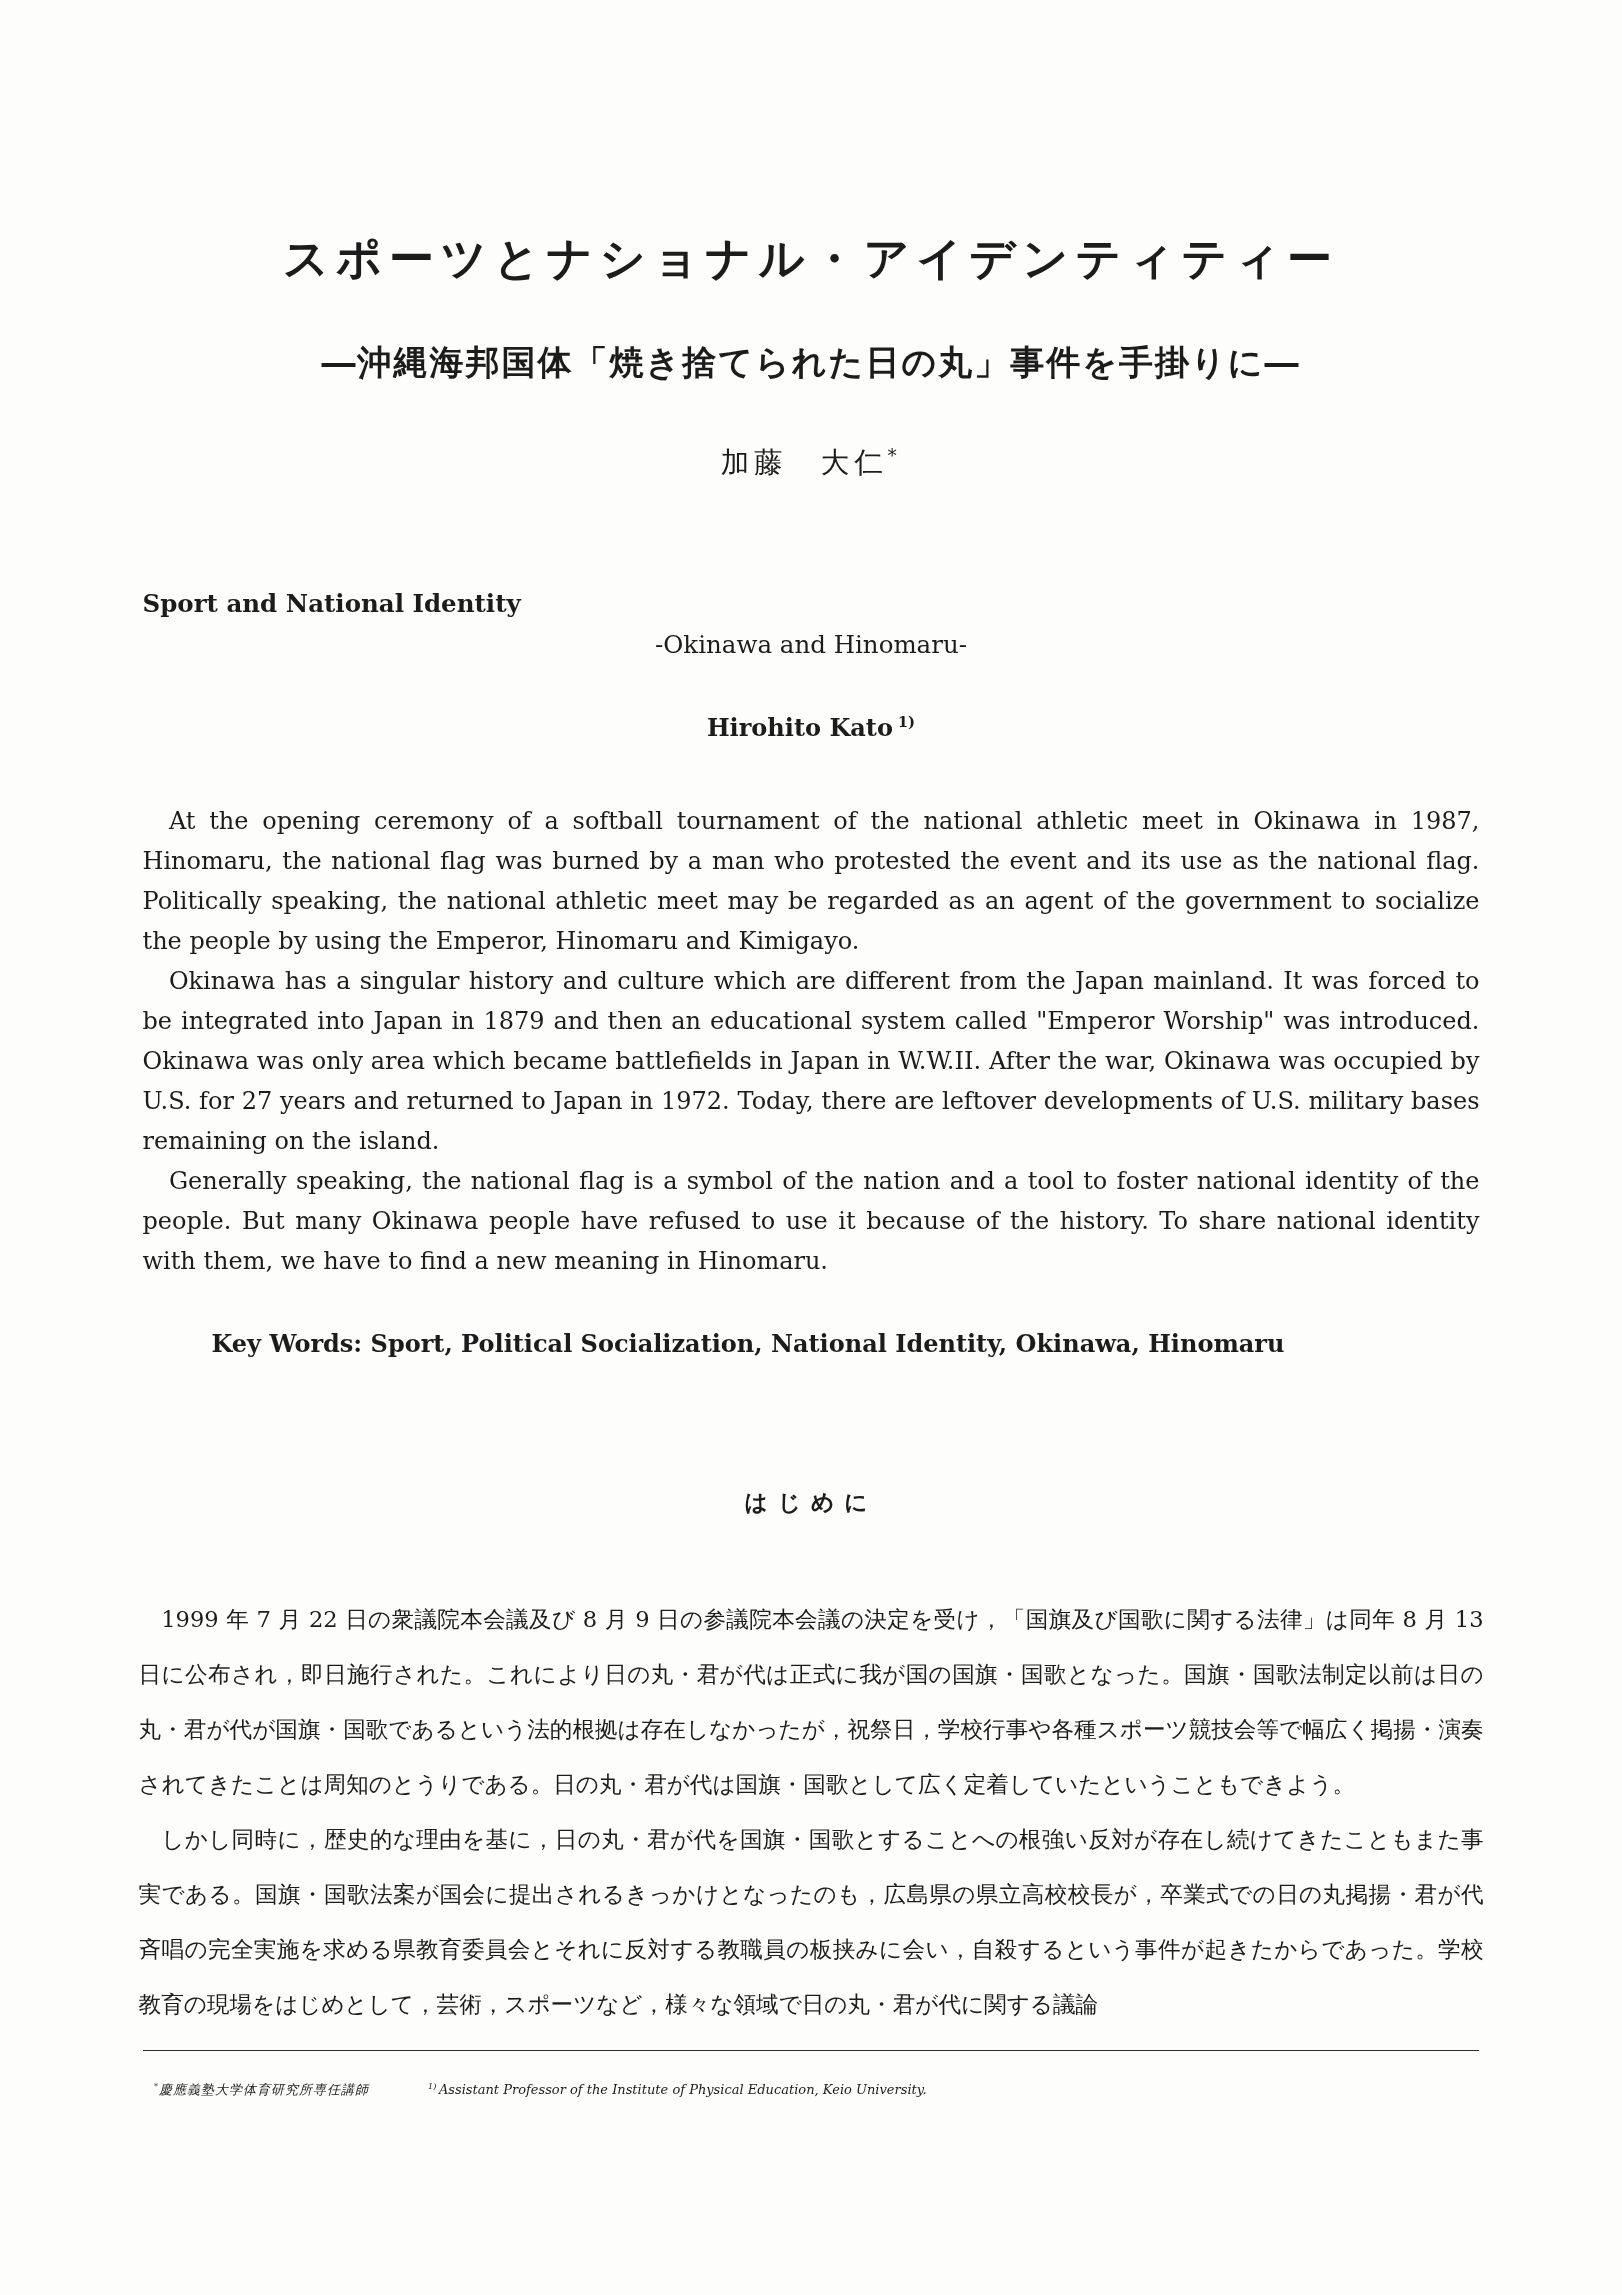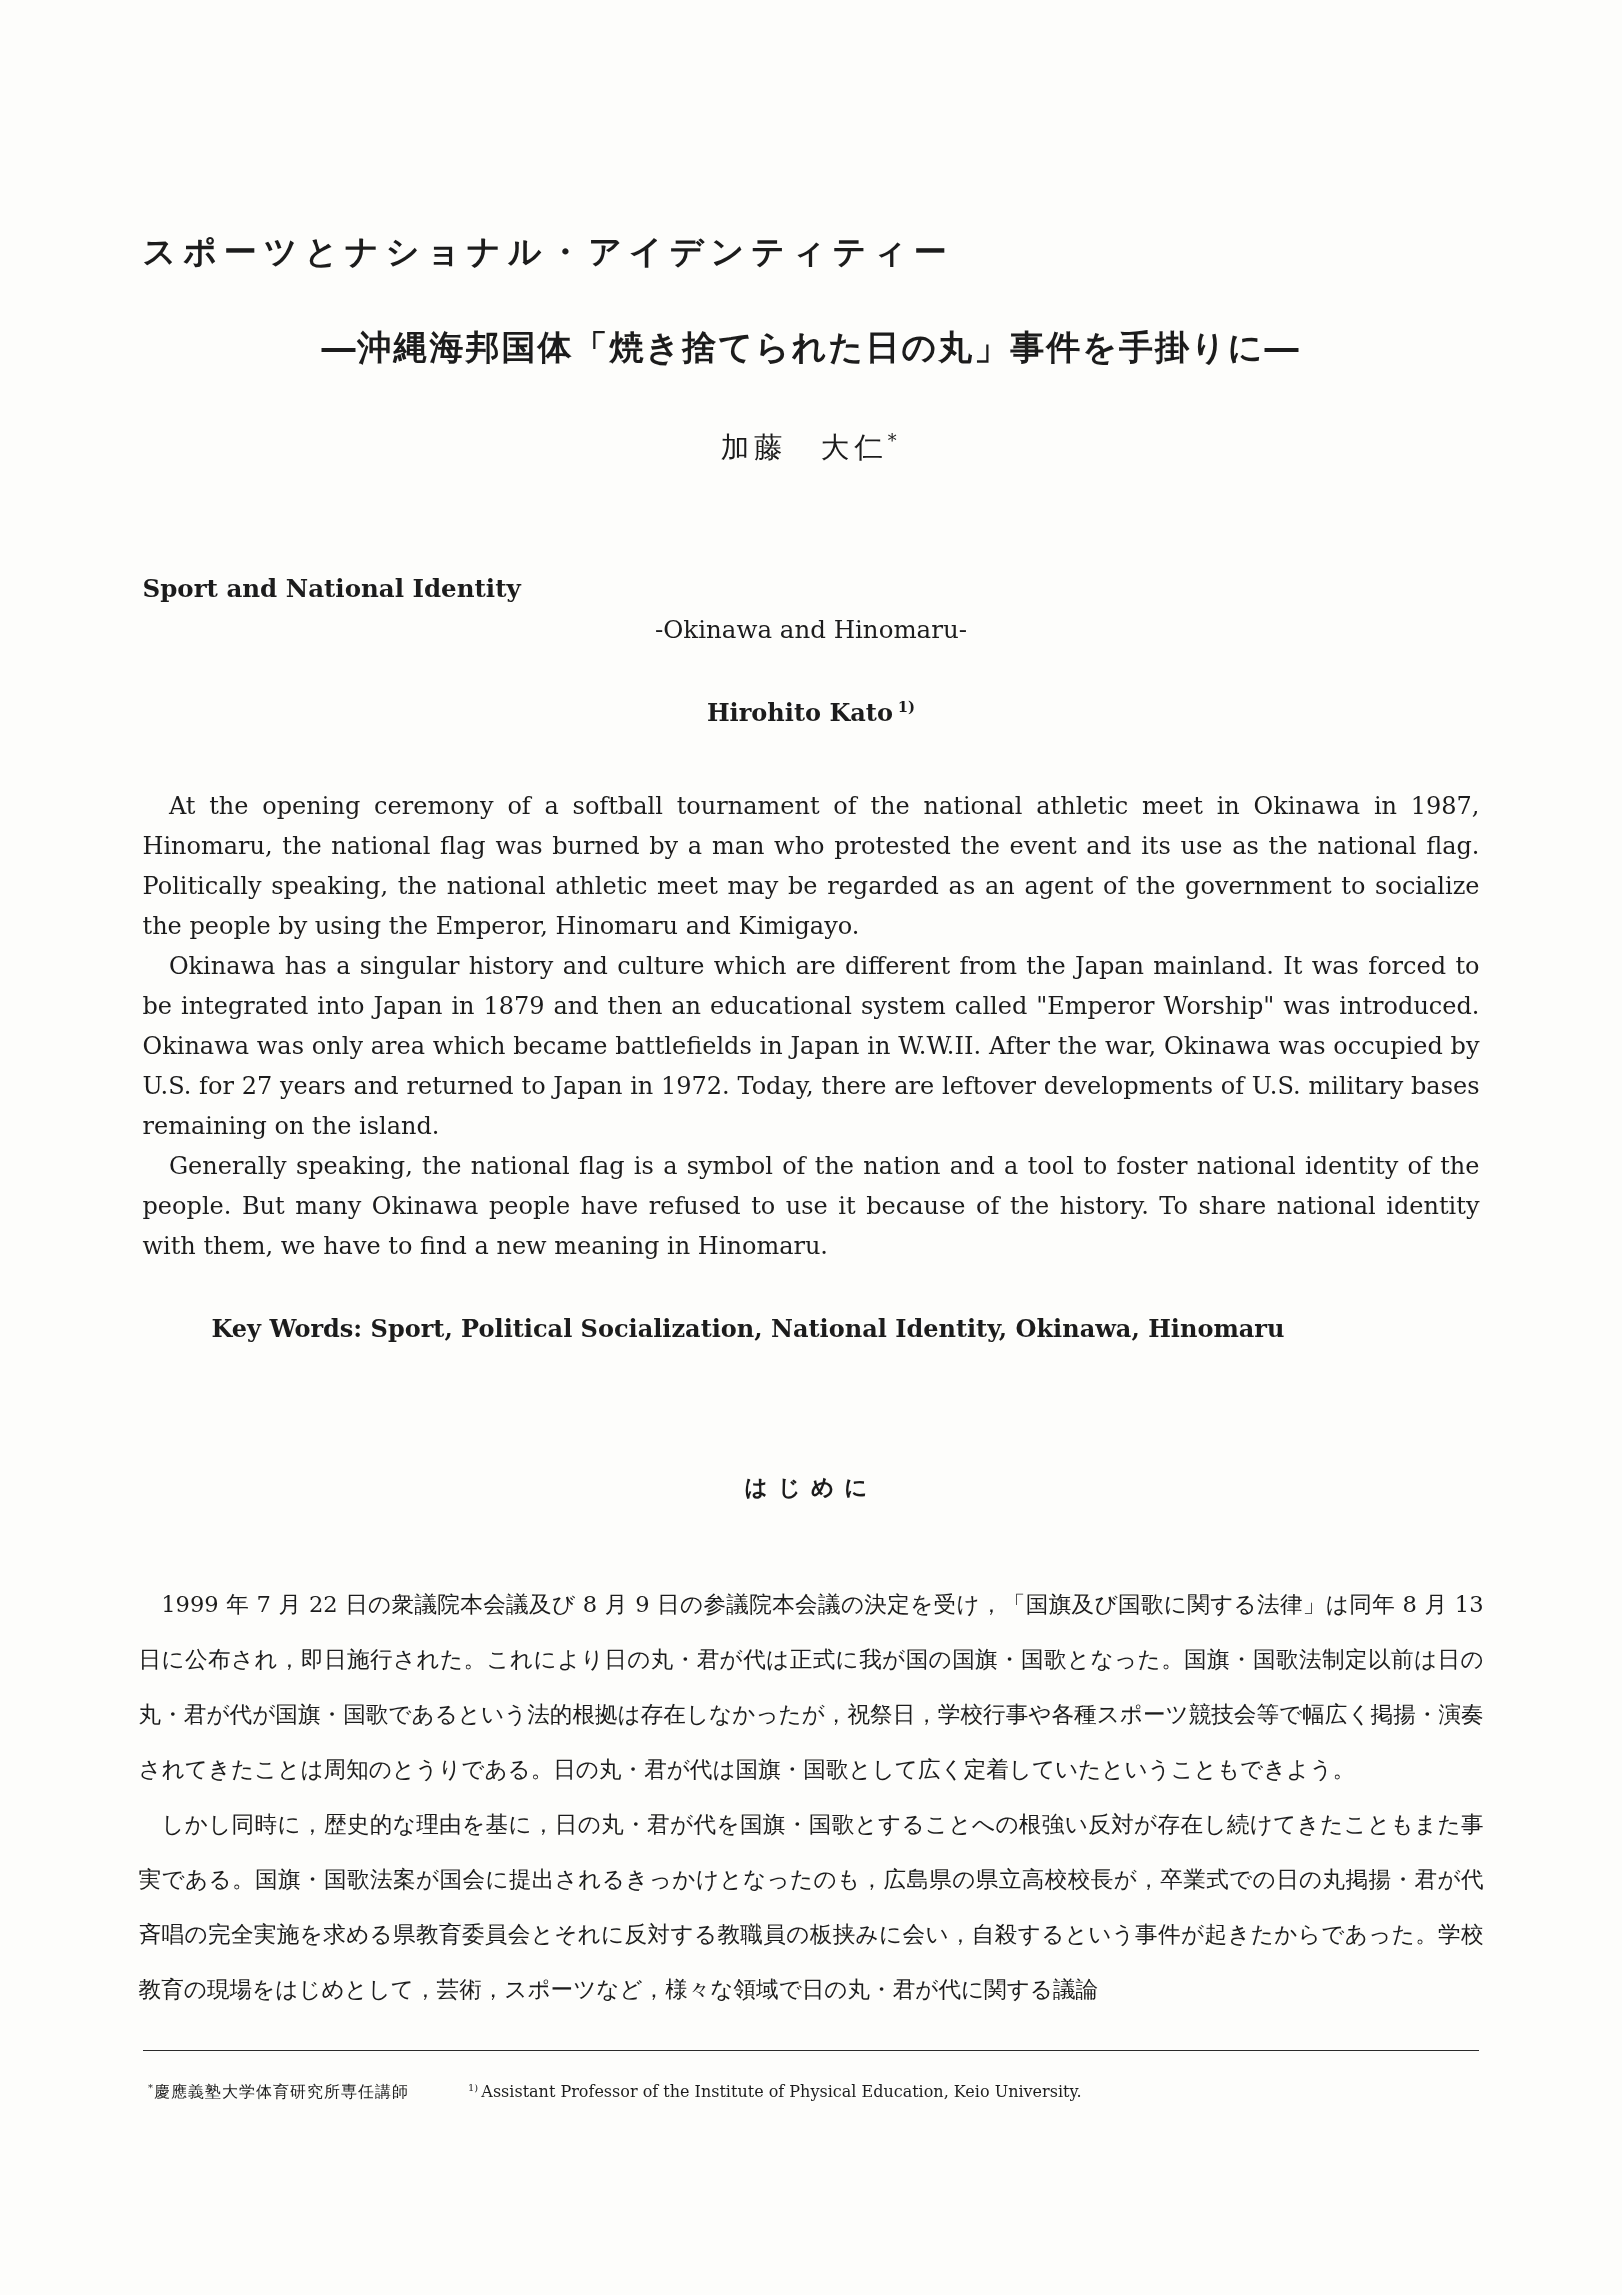--- a/index.html
+++ b/index.html
@@ -13,22 +13,22 @@
     font-family: "DejaVu Serif", "Liberation Serif", serif;
     color: #1c1c1c;
     overflow: hidden;
   }
   .content {
     width: 1337px;
     margin: 0 auto;
     padding-top: 231px;
   }
   .title-ja {
-    text-align: left;
-    font-size: 33px;
+    text-align: center;
+    font-size: 45px;
     font-weight: bold;
     letter-spacing: 6.9px;
     line-height: 1.25;
   }
   .subtitle-ja {
     text-align: center;
     font-size: 34px;
     font-weight: bold;
     letter-spacing: 2px;
     margin-top: 54px;
@@ -100,25 +100,26 @@
   }
   .footnote-rule {
     position: absolute;
     left: 143px;
     right: 143px;
     top: 2050px;
     border-top: 1.5px solid #2a2a2a;
   }
   .footnote {
     position: absolute;
-    left: 148px;
+    left: 154px;
     right: 143px;
     top: 2080px;
-    font-size: 16px;
+    font-size: 13px;
     line-height: 1.5;
+    font-style: italic;
   }
   .footnote .fn-ja {
     letter-spacing: 1px;
   }
   .footnote .fn-gap {
     display: inline-block;
     width: 59px;
   }
   .page-number {
     position: absolute;

